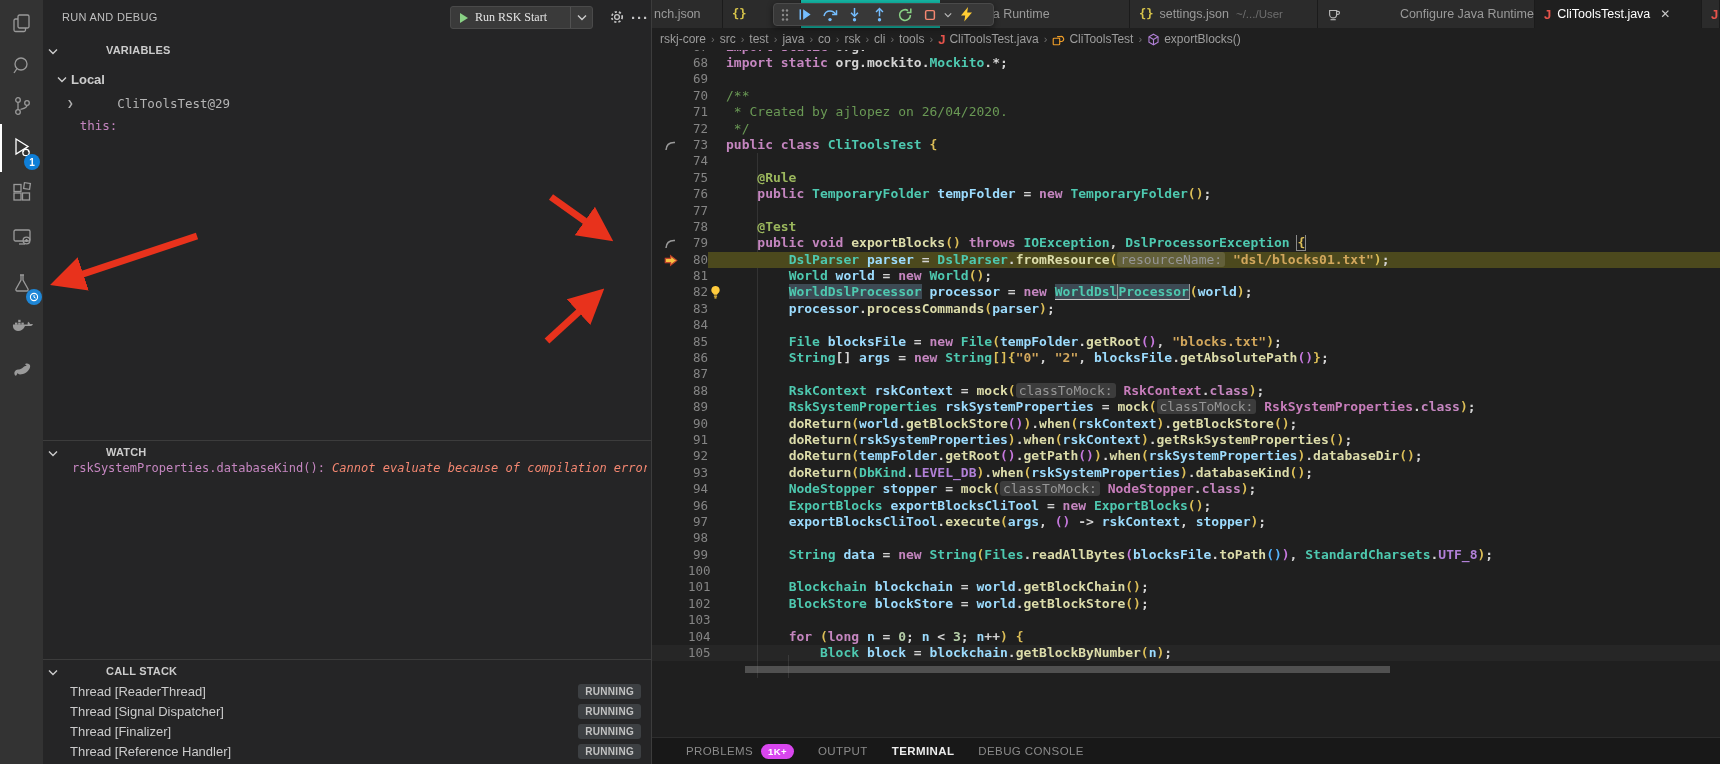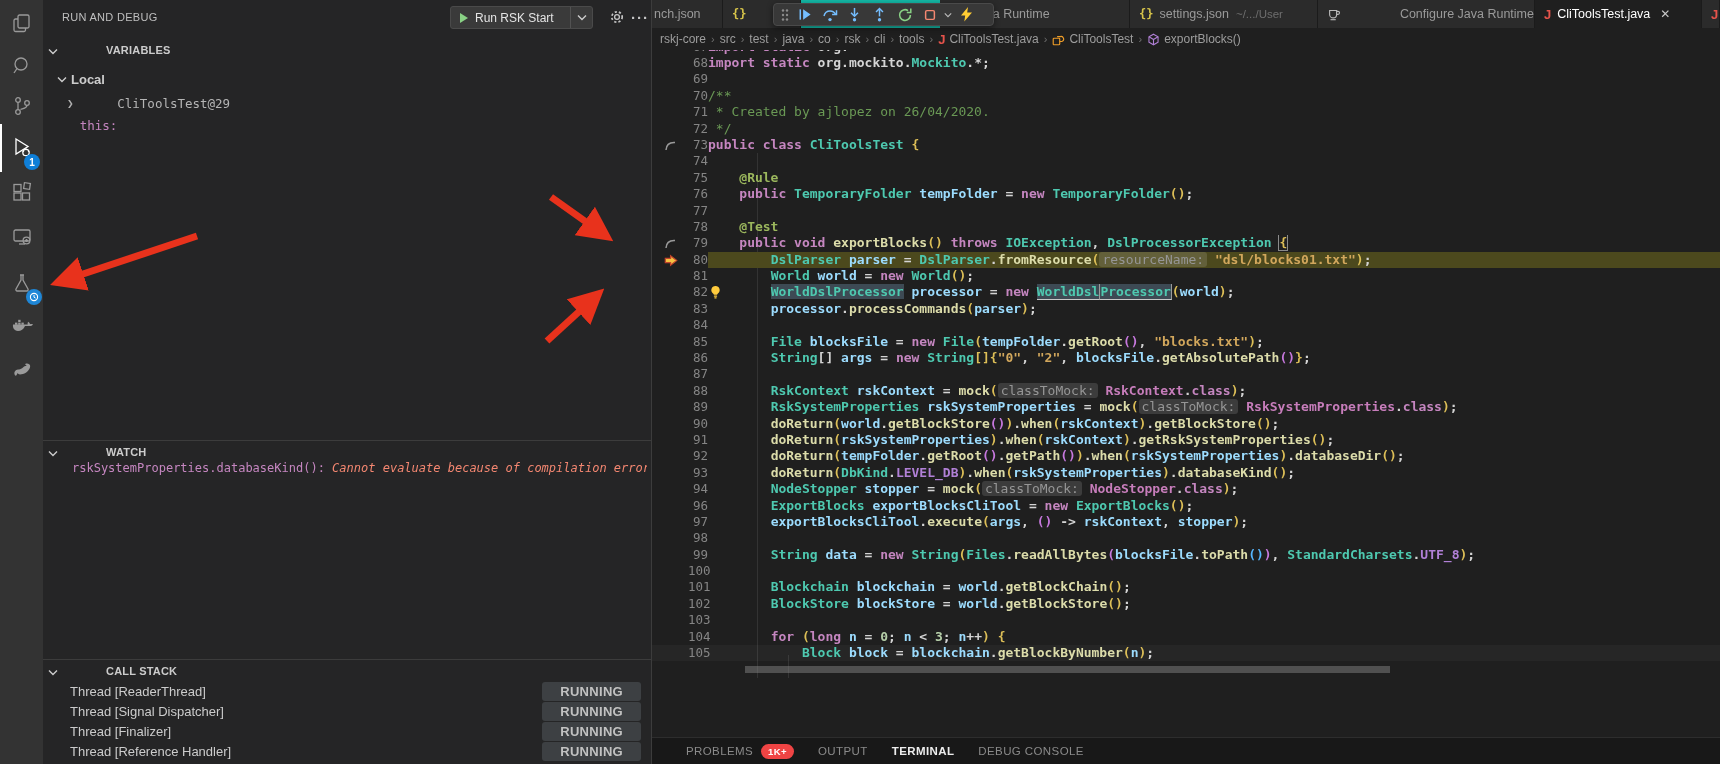--- a/index.html
+++ b/index.html
@@ -14,21 +14,21 @@
   .ab-item.filled svg { fill:#9a9a9a; stroke:none; }
   .ab-item.active svg { stroke:#ffffff; }
   .ab-indicator { position:absolute; left:0; top:-4px; width:2px; height:48px; background:#ffffff; }
   .ab-badge { position:absolute; right:3px; bottom:-2px; min-width:16px; height:16px; border-radius:8px;
     color:#fff; font-size:10px; font-weight:bold; display:flex; align-items:center; justify-content:center; }
 
   
   #sidebar { position:absolute; left:43px; top:0; width:609px; height:764px; background:#252526; z-index:5; border-right:1px solid #3c3c3c; }
   #sb-title { position:absolute; left:19px; top:11px; font-size:11px; color:#bfbfbf; letter-spacing:.3px; }
   #run-btn { position:absolute; left:407px; top:6px; width:143px; height:23px; background:#3a3a3a; border:1px solid #4a4a4a;
-    border-radius:3px; display:flex; align-items:center; cursor:pointer; }
+    border-radius:3px; display:flex; align-items:center; cursor:pointer;font-family:Liberation Serif, serif; }
   #run-btn .play { width:0; height:0; border-left:8px solid #89d185; border-top:5px solid transparent; border-bottom:5px solid transparent; margin:0 7px 0 9px; }
   #run-btn .lbl { color:#e4e4e4; font-size:12px; flex:1; white-space:nowrap; }
   #run-btn .chev { width:22px; border-left:1px solid #525252; align-self:stretch; display:flex; align-items:center; justify-content:center; color:#cccccc; }
   .sb-iconbtn { position:absolute; top:7px; width:20px; height:20px; display:flex; align-items:center; justify-content:center; cursor:pointer; }
   .dots { color:#c5c5c5; font-size:15px; letter-spacing:1px; font-weight:bold; }
 
   .sb-header { position:absolute; left:0; width:100%; height:20px; display:flex; align-items:center; cursor:pointer;gap:44px; }
   .sb-header .tw { margin-left:5px; }
   .sb-header .ht { font-size:11px; font-weight:bold; color:#cccccc; margin-left:4px; letter-spacing:.2px; }
   .sb-divider { position:absolute; left:0; width:100%; height:1px; background:#3c3c3c; }
@@ -43,22 +43,22 @@
   #var-this .v { color:#b5b5b5; }
 
   #watch-item { position:absolute; left:29px; top:461px; height:18px; width:575px; overflow:hidden; white-space:nowrap;
     font-family:"DejaVu Sans Mono", monospace; font-size:12px; cursor:pointer; }
   #watch-item .expr { color:#c586c0; }
   #watch-item .err { color:#f48771; font-style:italic; }
 
   #callstack-rows { position:absolute; left:0; top:681px; width:100%; }
   .cs-row { position:relative; height:20px; display:flex; align-items:center; cursor:pointer; }
   .cs-row .nm { margin-left:27px; color:#cccccc; font-size:13px; flex:1; white-space:nowrap; }
-  .cs-row .st { margin-right:10px; background:#3d4043; color:#c2c2c2; font-size:13px; font-weight:bold;
-    padding:2px 18px; border-radius:3px; letter-spacing:.3px; }
+  .cs-row .st { margin-right:10px; background:#3d4043; color:#c2c2c2; font-size:10px; font-weight:bold;
+    padding:2px 7px; border-radius:3px; letter-spacing:.3px; }
 
   
   #editor { position:absolute; left:652px; top:0; width:1068px; height:764px; background:#1f1f1f; }
 
   #tabbar { position:absolute; left:0; top:0; width:1068px; height:28px; background:#14b8a6; z-index:4; }
   .tab { position:absolute; top:0; height:28px; background:#2b2b2b; display:flex; align-items:center; overflow:hidden;
     border-right:1px solid #1b1b1b; cursor:pointer; color:#9a9a9a; font-size:12.5px; white-space:nowrap; }
   .tab.active { background:#1f1f1f; color:#ffffff; }
   .tab .ticon { margin:0 6px 0 9px; display:flex; align-items:center; }
   .tab.noicon .tlabel { margin-left:2px; }
@@ -82,21 +82,21 @@
   .bc-ic { margin-right:4px; display:flex; align-items:center; }
 
   
   #guide1 { position:absolute; left:105px; top:153px; width:1px; height:525px; background:#333333; z-index:1; }
   #guide2 { position:absolute; left:136px; top:655px; width:1px; height:23px; background:#333333; z-index:1; }
   #code-lines { position:absolute; left:0; top:38.6px; width:1068px; z-index:2; }
   .crow { display:flex; height:16.4px; line-height:16.4px; font-family:"DejaVu Sans Mono", monospace; font-size:13px; }
   .crow .gi { width:36px; flex:none; position:relative; }
   .crow .gi svg { position:absolute; left:12px; top:2px; }
   .crow .gn { width:20px; flex:none; text-align:right; color:#858585; font-size:12.5px; }
-  .crow .rest { flex:1; white-space:pre; font-weight:bold; position:relative; overflow:hidden; }
+  .crow .rest { flex:1; padding-left:18px; white-space:pre; font-weight:bold; position:relative; overflow:hidden; }
   .crow.hl .rest { background:#4c491d; }
   .crow.dim { background:rgba(255,255,255,.035); }
 
   .tk-pl { color:#d4d4d4; }
   .tk-kw { color:#c586c0; }
   .tk-ty { color:#4ec9b0; }
   .tk-var { color:#9cdcfe; }
   .tk-meth { color:#dcdcaa; }
   .tk-str { color:#d2a75c; }
   .tk-cmt { color:#6a9955; font-weight:normal; }
@@ -115,21 +115,21 @@
   .tk-caret { display:inline-block; width:0; border-left:1.5px solid #ffffff; height:13px; vertical-align:-2px; }
   .bulb { position:absolute; left:1px; top:1px; }
 
   #hscrollbar { position:absolute; left:93px; top:666px; width:645px; height:7px; background:rgba(140,140,140,.45); z-index:3; cursor:pointer; }
 
   
   #panelbar { position:absolute; left:0; top:737px; width:1068px; height:27px; background:#181818; border-top:1px solid #2d2d2d;
     z-index:5; display:flex; align-items:center; padding-left:34px; }
   .ptab { display:flex; align-items:center; margin-right:24px; cursor:pointer; color:#8a8a8a; font-size:11.5px; letter-spacing:.4px; }
   .ptab.active { color:#ededed; font-weight:bold; }
-  .ptab .pbadge { margin-left:8px; background:#ef4444; color:#ffffff; font-size:9.5px; font-weight:bold;
+  .ptab .pbadge { margin-left:8px; background:#d946ef; color:#ffffff; font-size:9.5px; font-weight:bold;
     padding:2px 7px; border-radius:9px; }
 
   #arrows { position:absolute; left:0; top:0; width:1720px; height:764px; z-index:50; pointer-events:none; }
 </style>
 </head>
 <body>
 
 <div id="stage">
 
   <div id="activitybar">

